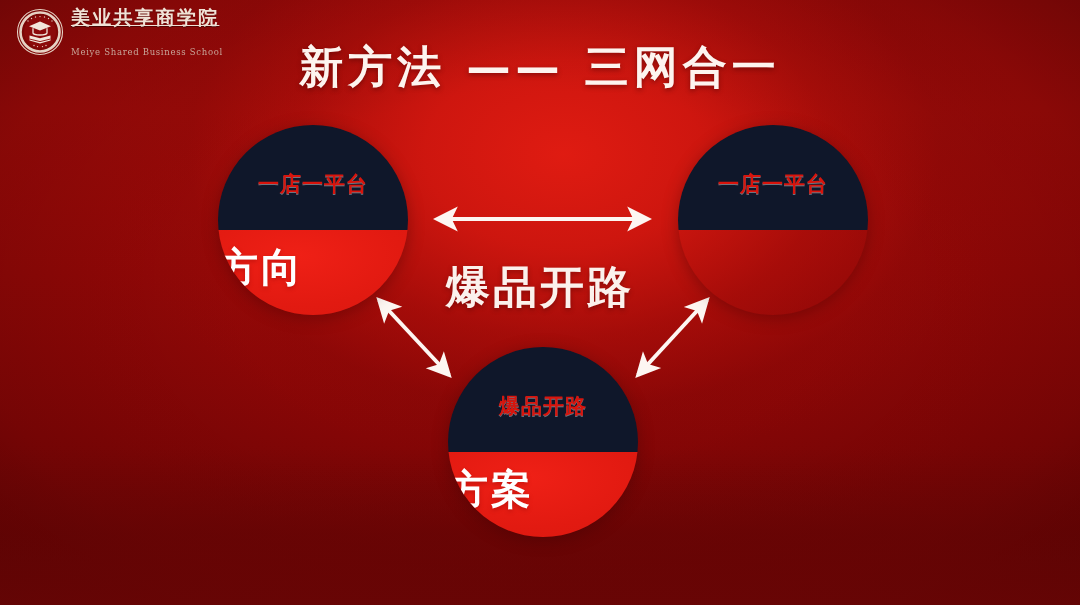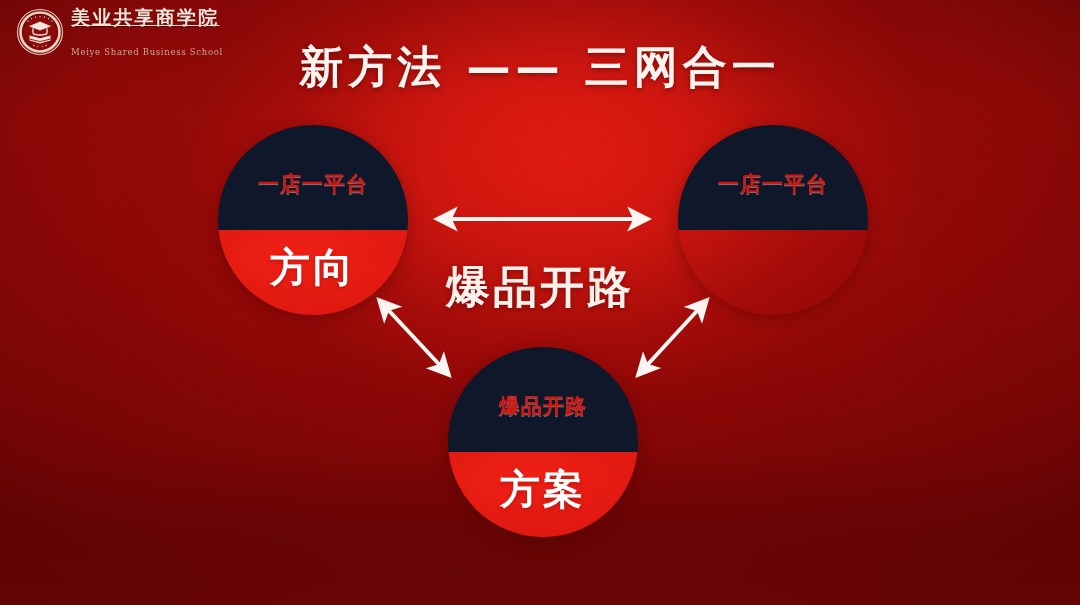--- a/index.html
+++ b/index.html
@@ -141,21 +141,21 @@
     justify-content: center;
     padding-top: 14px;
     box-sizing: border-box;
   }
   .node-bottom {
     position: absolute;
     left: 0; right: 0; top: 55%; bottom: 0;
     background: radial-gradient(ellipse 120% 130% at 42% 30%, #ef2016 0%, #e21a11 45%, #d4160e 100%);
     display: flex;
     align-items: center;
-    justify-content: center;
+    justify-content: flex-start;
     padding-bottom: 10px;
     box-sizing: border-box;
   }
   .node-sub {
     font-size: 21px;
     font-weight: 700;
     color: #d8140c;
     letter-spacing: 1px;
     white-space: nowrap;
     text-shadow: 0 1px 0 rgba(255,255,255,0.4);

